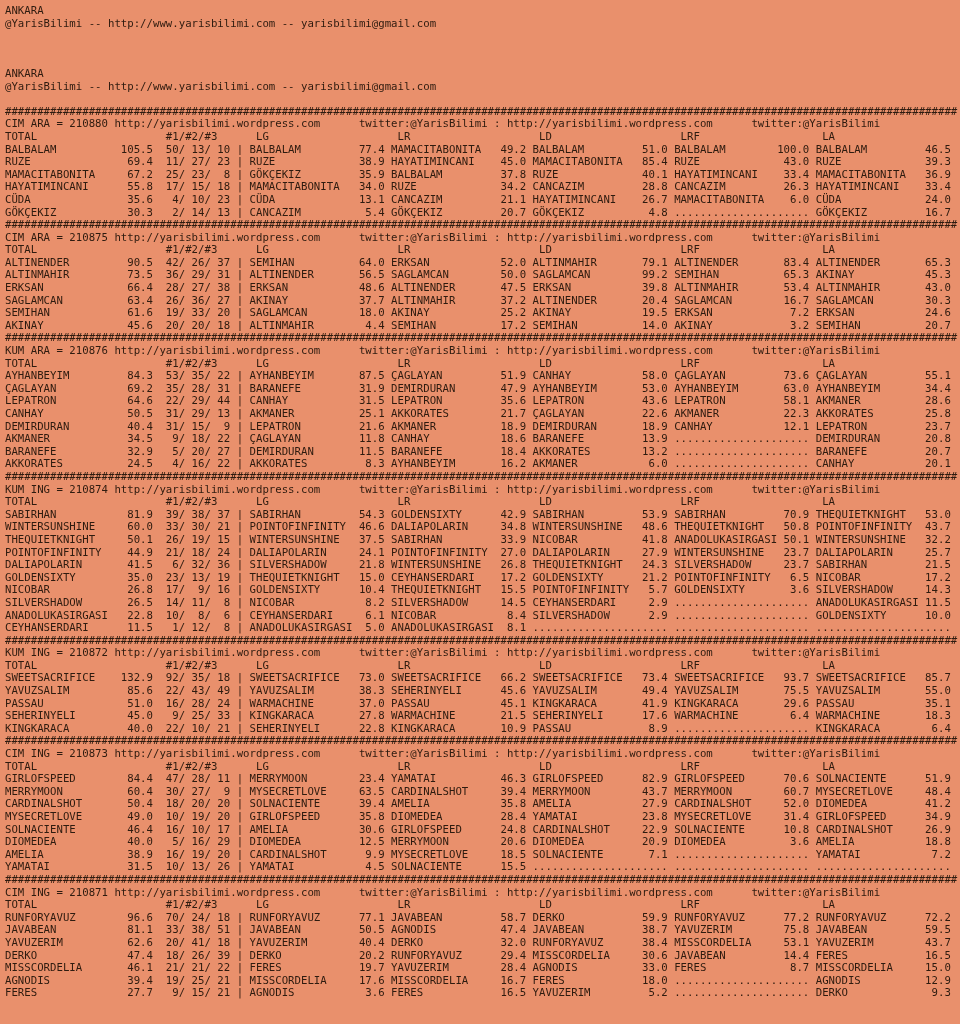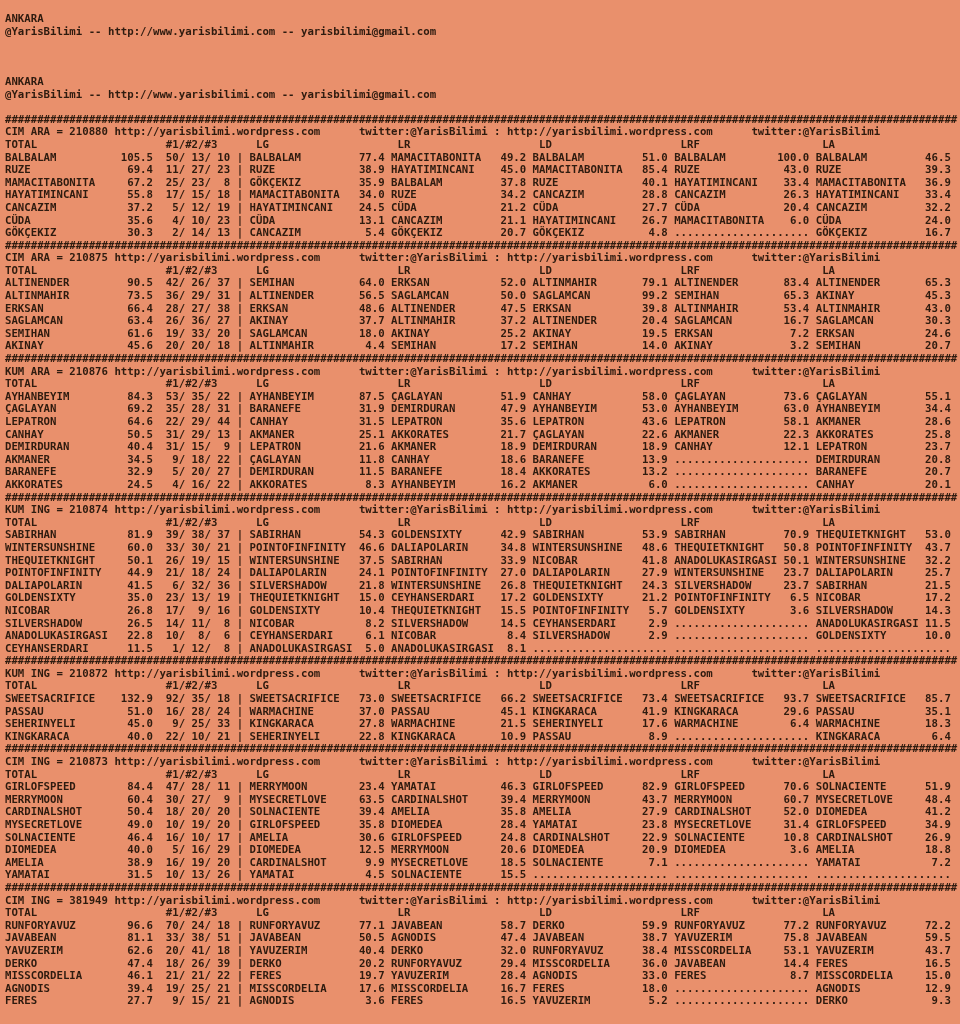--- a/index.html
+++ b/index.html
@@ -1,22 +1,22 @@
 <!DOCTYPE html>
 <html><head>
 <meta charset="utf-8">
 <title>YarisBilimi Report</title>
 <style>
   html,body{margin:0;padding:0}
   body{width:960px;height:1024px;overflow:hidden}
   .report{
     font-family:"DejaVu Sans Mono","Liberation Mono",monospace;
-    font-weight:700;
+    font-weight:400;
     font-size:10.7px;
-    padding:12px 0 0 5px;
+    padding:4px 0 0 5px;
   }
   .line{
     height:12.6px;
     white-space:pre;
     overflow:hidden;
   }
 </style>
 </head>
 <body style="background: rgb(233, 144, 108);">
 
@@ -30,21 +30,20 @@
   <div class="line">@YarisBilimi -- http://www.yarisbilimi.com -- yarisbilimi@gmail.com</div>
   <div class="line"></div>
   <div id="sections">
       <div class="line">####################################################################################################################################################</div>
       <div class="line">CIM ARA = 210880 http://yarisbilimi.wordpress.com      twitter:@YarisBilimi : http://yarisbilimi.wordpress.com      twitter:@YarisBilimi</div>
       <div class="line">TOTAL                    #1/#2/#3      LG                    LR                    LD                    LRF                   LA</div>
       <div class="line">BALBALAM          105.5  50/ 13/ 10 | BALBALAM         77.4 MAMACITABONITA   49.2 BALBALAM         51.0 BALBALAM        100.0 BALBALAM         46.5 </div>
       <div class="line">RUZE               69.4  11/ 27/ 23 | RUZE             38.9 HAYATIMINCANI    45.0 MAMACITABONITA   85.4 RUZE             43.0 RUZE             39.3 </div>
       <div class="line">MAMACITABONITA     67.2  25/ 23/  8 | GÖKÇEKIZ         35.9 BALBALAM         37.8 RUZE             40.1 HAYATIMINCANI    33.4 MAMACITABONITA   36.9 </div>
       <div class="line">HAYATIMINCANI      55.8  17/ 15/ 18 | MAMACITABONITA   34.0 RUZE             34.2 CANCAZIM         28.8 CANCAZIM         26.3 HAYATIMINCANI    33.4 </div>
-      <div class="line">CANCAZIM           37.2   5/ 12/ 19 | HAYATIMINCANI    24.5 CÜDA             21.2 CÜDA             27.7 CÜDA             20.4 CANCAZIM         32.2 </div>
       <div class="line">CÜDA               35.6   4/ 10/ 23 | CÜDA             13.1 CANCAZIM         21.1 HAYATIMINCANI    26.7 MAMACITABONITA    6.0 CÜDA             24.0 </div>
       <div class="line">GÖKÇEKIZ           30.3   2/ 14/ 13 | CANCAZIM          5.4 GÖKÇEKIZ         20.7 GÖKÇEKIZ          4.8 ..................... GÖKÇEKIZ         16.7 </div>
       <div class="line">####################################################################################################################################################</div>
       <div class="line">CIM ARA = 210875 http://yarisbilimi.wordpress.com      twitter:@YarisBilimi : http://yarisbilimi.wordpress.com      twitter:@YarisBilimi</div>
       <div class="line">TOTAL                    #1/#2/#3      LG                    LR                    LD                    LRF                   LA</div>
       <div class="line">ALTINENDER         90.5  42/ 26/ 37 | SEMIHAN          64.0 ERKSAN           52.0 ALTINMAHIR       79.1 ALTINENDER       83.4 ALTINENDER       65.3 </div>
       <div class="line">ALTINMAHIR         73.5  36/ 29/ 31 | ALTINENDER       56.5 SAGLAMCAN        50.0 SAGLAMCAN        99.2 SEMIHAN          65.3 AKINAY           45.3 </div>
       <div class="line">ERKSAN             66.4  28/ 27/ 38 | ERKSAN           48.6 ALTINENDER       47.5 ERKSAN           39.8 ALTINMAHIR       53.4 ALTINMAHIR       43.0 </div>
       <div class="line">SAGLAMCAN          63.4  26/ 36/ 27 | AKINAY           37.7 ALTINMAHIR       37.2 ALTINENDER       20.4 SAGLAMCAN        16.7 SAGLAMCAN        30.3 </div>
       <div class="line">SEMIHAN            61.6  19/ 33/ 20 | SAGLAMCAN        18.0 AKINAY           25.2 AKINAY           19.5 ERKSAN            7.2 ERKSAN           24.6 </div>
@@ -70,38 +69,39 @@
       <div class="line">DALIAPOLARIN       41.5   6/ 32/ 36 | SILVERSHADOW     21.8 WINTERSUNSHINE   26.8 THEQUIETKNIGHT   24.3 SILVERSHADOW     23.7 SABIRHAN         21.5 </div>
       <div class="line">GOLDENSIXTY        35.0  23/ 13/ 19 | THEQUIETKNIGHT   15.0 CEYHANSERDARI    17.2 GOLDENSIXTY      21.2 POINTOFINFINITY   6.5 NICOBAR          17.2 </div>
       <div class="line">NICOBAR            26.8  17/  9/ 16 | GOLDENSIXTY      10.4 THEQUIETKNIGHT   15.5 POINTOFINFINITY   5.7 GOLDENSIXTY       3.6 SILVERSHADOW     14.3 </div>
       <div class="line">SILVERSHADOW       26.5  14/ 11/  8 | NICOBAR           8.2 SILVERSHADOW     14.5 CEYHANSERDARI     2.9 ..................... ANADOLUKASIRGASI 11.5 </div>
       <div class="line">ANADOLUKASIRGASI   22.8  10/  8/  6 | CEYHANSERDARI     6.1 NICOBAR           8.4 SILVERSHADOW      2.9 ..................... GOLDENSIXTY      10.0 </div>
       <div class="line">CEYHANSERDARI      11.5   1/ 12/  8 | ANADOLUKASIRGASI  5.0 ANADOLUKASIRGASI  8.1 ..................... ..................... ..................... </div>
       <div class="line">####################################################################################################################################################</div>
       <div class="line">KUM ING = 210872 http://yarisbilimi.wordpress.com      twitter:@YarisBilimi : http://yarisbilimi.wordpress.com      twitter:@YarisBilimi</div>
       <div class="line">TOTAL                    #1/#2/#3      LG                    LR                    LD                    LRF                   LA</div>
       <div class="line">SWEETSACRIFICE    132.9  92/ 35/ 18 | SWEETSACRIFICE   73.0 SWEETSACRIFICE   66.2 SWEETSACRIFICE   73.4 SWEETSACRIFICE   93.7 SWEETSACRIFICE   85.7 </div>
+      <div class="line">YAVUZSALIM         85.6  22/ 43/ 49 | YAVUZSALIM       38.3 SEHERINYELI      45.6 YAVUZSALIM       49.4 YAVUZSALIM       75.5 YAVUZSALIM       55.0 </div>
       <div class="line">PASSAU             51.0  16/ 28/ 24 | WARMACHINE       37.0 PASSAU           45.1 KINGKARACA       41.9 KINGKARACA       29.6 PASSAU           35.1 </div>
       <div class="line">SEHERINYELI        45.0   9/ 25/ 33 | KINGKARACA       27.8 WARMACHINE       21.5 SEHERINYELI      17.6 WARMACHINE        6.4 WARMACHINE       18.3 </div>
       <div class="line">KINGKARACA         40.0  22/ 10/ 21 | SEHERINYELI      22.8 KINGKARACA       10.9 PASSAU            8.9 ..................... KINGKARACA        6.4 </div>
       <div class="line">####################################################################################################################################################</div>
       <div class="line">CIM ING = 210873 http://yarisbilimi.wordpress.com      twitter:@YarisBilimi : http://yarisbilimi.wordpress.com      twitter:@YarisBilimi</div>
       <div class="line">TOTAL                    #1/#2/#3      LG                    LR                    LD                    LRF                   LA</div>
       <div class="line">GIRLOFSPEED        84.4  47/ 28/ 11 | MERRYMOON        23.4 YAMATAI          46.3 GIRLOFSPEED      82.9 GIRLOFSPEED      70.6 SOLNACIENTE      51.9 </div>
       <div class="line">MERRYMOON          60.4  30/ 27/  9 | MYSECRETLOVE     63.5 CARDINALSHOT     39.4 MERRYMOON        43.7 MERRYMOON        60.7 MYSECRETLOVE     48.4 </div>
       <div class="line">CARDINALSHOT       50.4  18/ 20/ 20 | SOLNACIENTE      39.4 AMELIA           35.8 AMELIA           27.9 CARDINALSHOT     52.0 DIOMEDEA         41.2 </div>
       <div class="line">MYSECRETLOVE       49.0  10/ 19/ 20 | GIRLOFSPEED      35.8 DIOMEDEA         28.4 YAMATAI          23.8 MYSECRETLOVE     31.4 GIRLOFSPEED      34.9 </div>
       <div class="line">SOLNACIENTE        46.4  16/ 10/ 17 | AMELIA           30.6 GIRLOFSPEED      24.8 CARDINALSHOT     22.9 SOLNACIENTE      10.8 CARDINALSHOT     26.9 </div>
       <div class="line">DIOMEDEA           40.0   5/ 16/ 29 | DIOMEDEA         12.5 MERRYMOON        20.6 DIOMEDEA         20.9 DIOMEDEA          3.6 AMELIA           18.8 </div>
       <div class="line">AMELIA             38.9  16/ 19/ 20 | CARDINALSHOT      9.9 MYSECRETLOVE     18.5 SOLNACIENTE       7.1 ..................... YAMATAI           7.2 </div>
       <div class="line">YAMATAI            31.5  10/ 13/ 26 | YAMATAI           4.5 SOLNACIENTE      15.5 ..................... ..................... ..................... </div>
       <div class="line">####################################################################################################################################################</div>
-      <div class="line">CIM ING = 381949 http://yarisbilimi.wordpress.com      twitter:@YarisBilimi : http://yarisbilimi.wordpress.com      twitter:@YarisBilimi</div>
+      <div class="line">CIM ING = 210871 http://yarisbilimi.wordpress.com      twitter:@YarisBilimi : http://yarisbilimi.wordpress.com      twitter:@YarisBilimi</div>
       <div class="line">TOTAL                    #1/#2/#3      LG                    LR                    LD                    LRF                   LA</div>
       <div class="line">RUNFORYAVUZ        96.6  70/ 24/ 18 | RUNFORYAVUZ      77.1 JAVABEAN         58.7 DERKO            59.9 RUNFORYAVUZ      77.2 RUNFORYAVUZ      72.2 </div>
       <div class="line">JAVABEAN           81.1  33/ 38/ 51 | JAVABEAN         50.5 AGNODIS          47.4 JAVABEAN         38.7 YAVUZERIM        75.8 JAVABEAN         59.5 </div>
       <div class="line">YAVUZERIM          62.6  20/ 41/ 18 | YAVUZERIM        40.4 DERKO            32.0 RUNFORYAVUZ      38.4 MISSCORDELIA     53.1 YAVUZERIM        43.7 </div>
-      <div class="line">DERKO              47.4  18/ 26/ 39 | DERKO            20.2 RUNFORYAVUZ      29.4 MISSCORDELIA     36.0 JAVABEAN         14.4 FERES            16.5 </div>
+      <div class="line">DERKO              47.4  18/ 26/ 39 | DERKO            20.2 RUNFORYAVUZ      29.4 MISSCORDELIA     30.6 JAVABEAN         14.4 FERES            16.5 </div>
       <div class="line">MISSCORDELIA       46.1  21/ 21/ 22 | FERES            19.7 YAVUZERIM        28.4 AGNODIS          33.0 FERES             8.7 MISSCORDELIA     15.0 </div>
       <div class="line">AGNODIS            39.4  19/ 25/ 21 | MISSCORDELIA     17.6 MISSCORDELIA     16.7 FERES            18.0 ..................... AGNODIS          12.9 </div>
       <div class="line">FERES              27.7   9/ 15/ 21 | AGNODIS           3.6 FERES            16.5 YAVUZERIM         5.2 ..................... DERKO             9.3 </div>
     </div>
 </div>
 
 </body></html>

